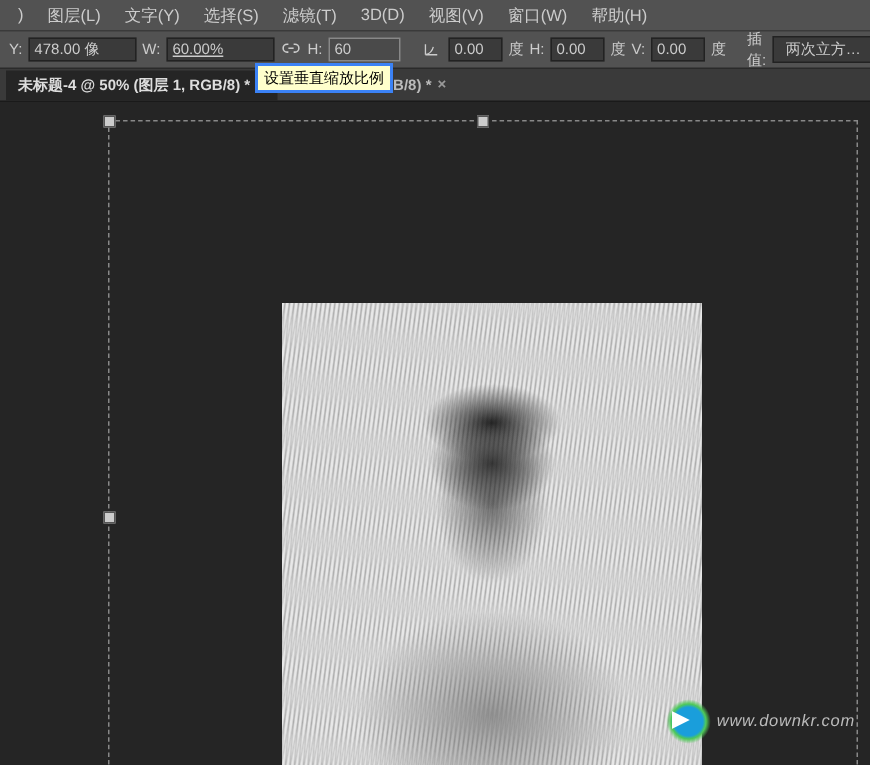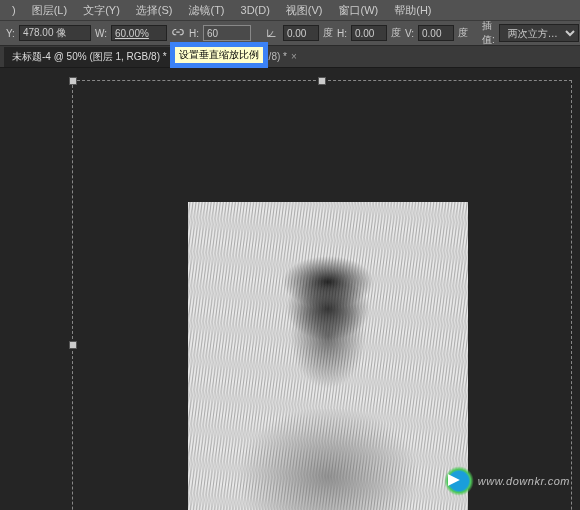--- a/index.html
+++ b/index.html
@@ -67,32 +67,33 @@
       border-bottom: 1px solid #1a1a1a;
     }
     .tab {
       padding: 3px 8px;
       font-size: 10px;
       color: #bbb;
       cursor: pointer;
       display: flex;
       align-items: center;
       gap: 4px;
+      font-weight: bold;
     }
     .tab.active { background: #252525; color: #ddd; }
     .tab-close {
       color: #999;
       font-size: 10px;
     }
     .tooltip {
       position: absolute;
       left: 170px;
       top: 42px;
       background: #ffffcc;
-      border: 5px solid #3b82f6;
+      border: 2px solid #3b82f6;
       padding: 1px 4px;
       font-size: 10px;
       color: #000;
       z-index: 10;
     }
     .canvas-area {
       position: relative;
       width: 100%;
       height: calc(100% - 68px);
       background: #252525;
@@ -198,21 +199,21 @@
   <span>3D(D)</span>
   <span>视图(V)</span>
   <span>窗口(W)</span>
   <span>帮助(H)</span>
 </div>
 
 <div class="toolbar">
   <span class="tb-label">Y:</span>
   <input class="tb-input" style="width: 72px;" value="478.00 像">
   <span class="tb-label">W:</span>
-  <input class="tb-input" style="width: 56px; text-decoration: underline;" value="60.00%">
+  <input class="tb-input" style="width: 72px; text-decoration: underline;" value="60.00%">
   <span class="tb-icon">
     <svg class="svg-ico" viewBox="0 0 16 16">
         <path d="M6 4h-1a3 3 0 000 6h1M10 4h1a3 3 0 010 6h-1M6 7h4" stroke="#ccc" fill="none" stroke-width="1.2"></path>
       </svg>
   </span>
   <span class="tb-label">H:</span>
   <input class="tb-input highlight" style="width: 48px;" value="60">
   <span class="tb-sep"></span>
   <span class="tb-icon">
     <svg class="svg-ico" viewBox="0 0 16 16">

